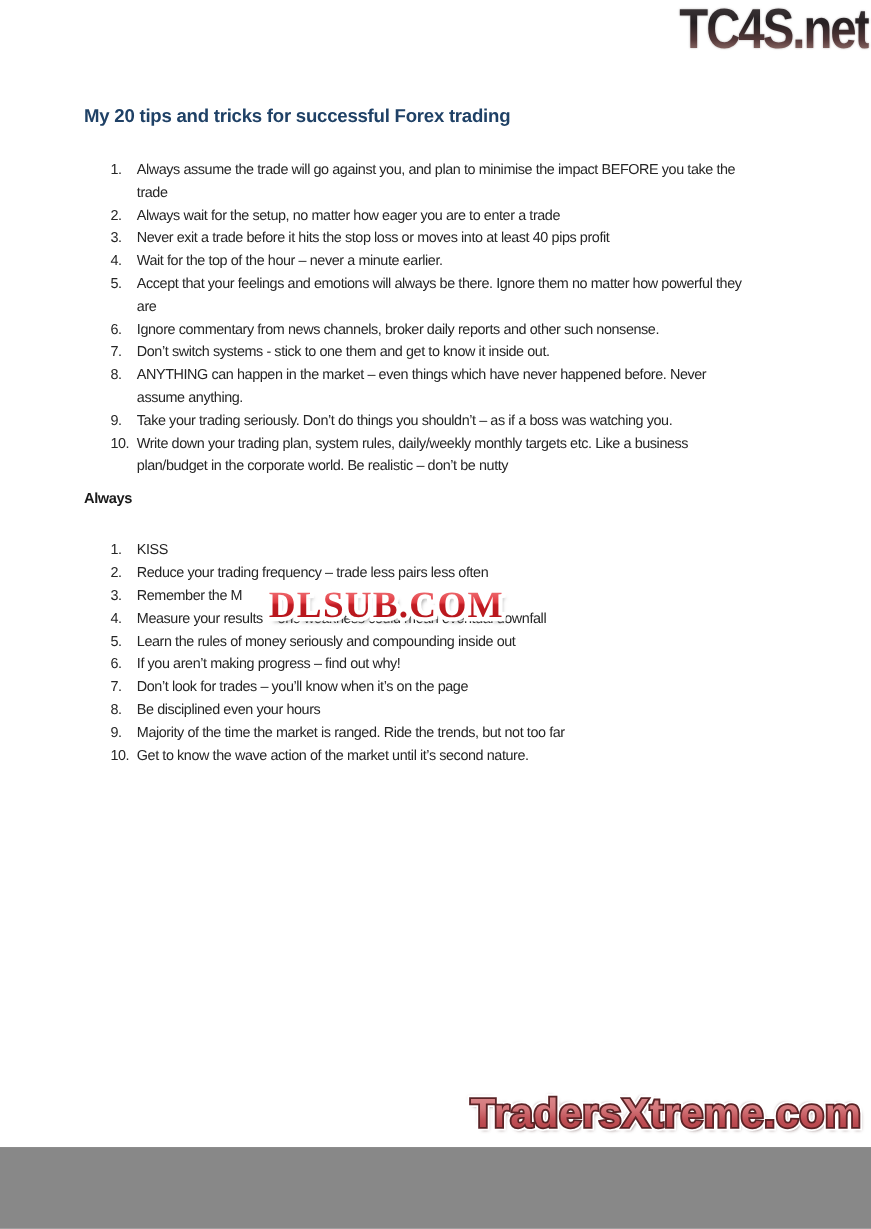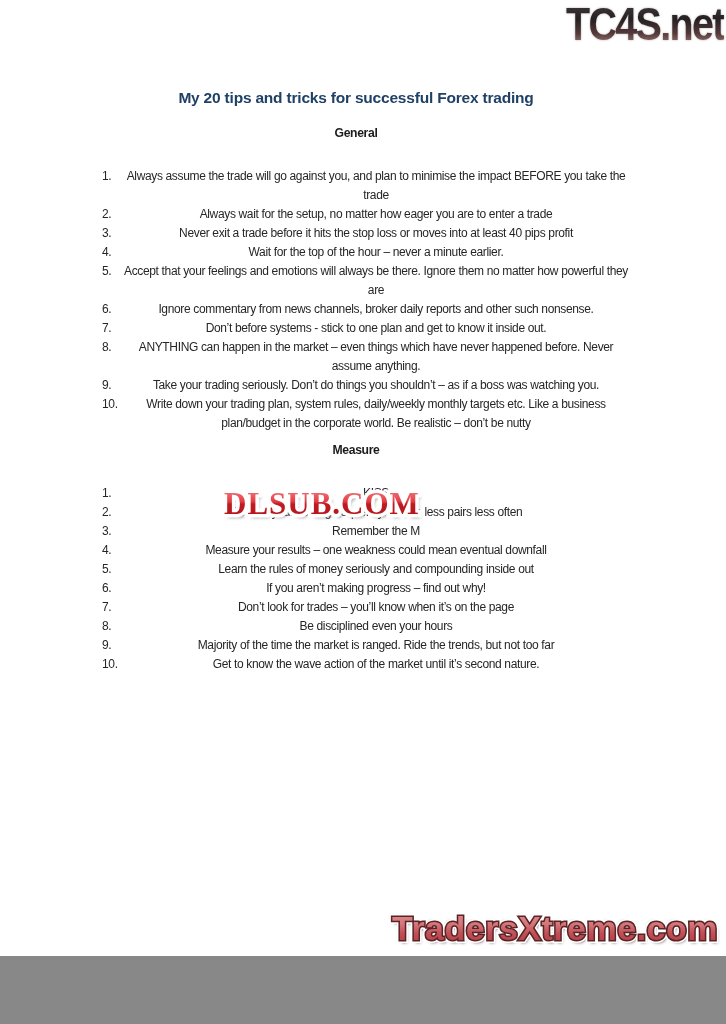--- a/index.html
+++ b/index.html
@@ -21,23 +21,23 @@
     transform:scaleX(.84); transform-origin:right top;
     background:linear-gradient(180deg,#4a4446 0%,#262022 42%,#55393a 68%,#8c6a66 84%,#c9b2ac 100%);
     -webkit-background-clip:text; background-clip:text;
     color:transparent;
     filter:drop-shadow(0 0 1px rgba(60,50,50,.35));
     white-space:nowrap;
   }
 
   
   .doc {
-    position:absolute; left:80px; top:87px; width:552px;
+    position:absolute; left:70px; top:87px; width:552px;
     color:#262626;
-    font-size:12px; letter-spacing:-0.35px; line-height:19px;text-align:center;
+    font-size:12px; letter-spacing:-0.35px; line-height:19px;
   }
   .doc-title {
     font-size:15.5px; font-weight:bold; line-height:21px;
     color:#1f4166; letter-spacing:-0.2px;
   }
   .section-heading {
     margin-top:16px;
     font-size:12.2px; font-weight:bold; color:#1b1b1b;
     line-height:19px;
   }
@@ -101,45 +101,44 @@
 </head>
 <body>
 
 <div class="page">
 
   <div class="tc4s-logo">TC4S.net</div>
 
   <div class="doc">
     <div class="doc-title">My 20 tips and tricks for successful Forex trading</div>
 
-    <div class="section-heading">General</div>
     <ol class="tips">
 
         <li>Always assume the trade will go against you, and plan to minimise the impact BEFORE you take the trade</li>
 
         <li>Always wait for the setup, no matter how eager you are to enter a trade</li>
 
         <li>Never exit a trade before it hits the stop loss or moves into at least 40 pips profit</li>
 
         <li>Wait for the top of the hour – never a minute earlier.</li>
 
         <li>Accept that your feelings and emotions will always be there. Ignore them no matter how powerful they are</li>
 
         <li>Ignore commentary from news channels, broker daily reports and other such nonsense.</li>
 
-        <li>Don’t before systems  - stick to one plan and get to know it inside out.</li>
+        <li>Don’t switch systems  - stick to one them and get to know it inside out.</li>
 
         <li>ANYTHING can happen in the market – even things which have never happened before. Never assume anything.</li>
 
         <li>Take your trading seriously. Don’t do things you shouldn’t – as if a boss was watching you.</li>
 
         <li>Write down your trading plan, system rules, daily/weekly monthly targets etc. Like a business plan/budget in the corporate world. Be realistic – don’t be nutty</li>
       </ol>
 
-    <div class="section-heading second">Measure</div>
+    <div class="section-heading second">Always</div>
     <ol class="tips">
 
         <li>KISS</li>
 
         <li>Reduce your trading frequency – trade less pairs less often</li>
 
         <li>Remember the M</li>
 
         <li>Measure your results – one weakness could mean eventual downfall</li>
 

